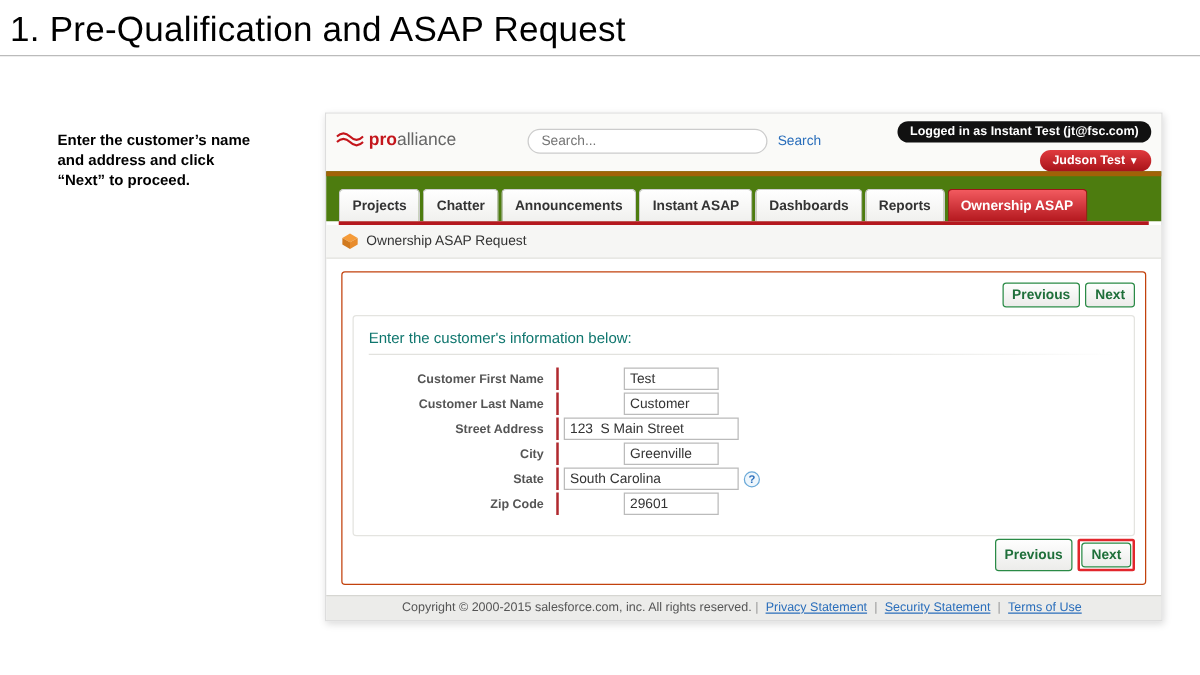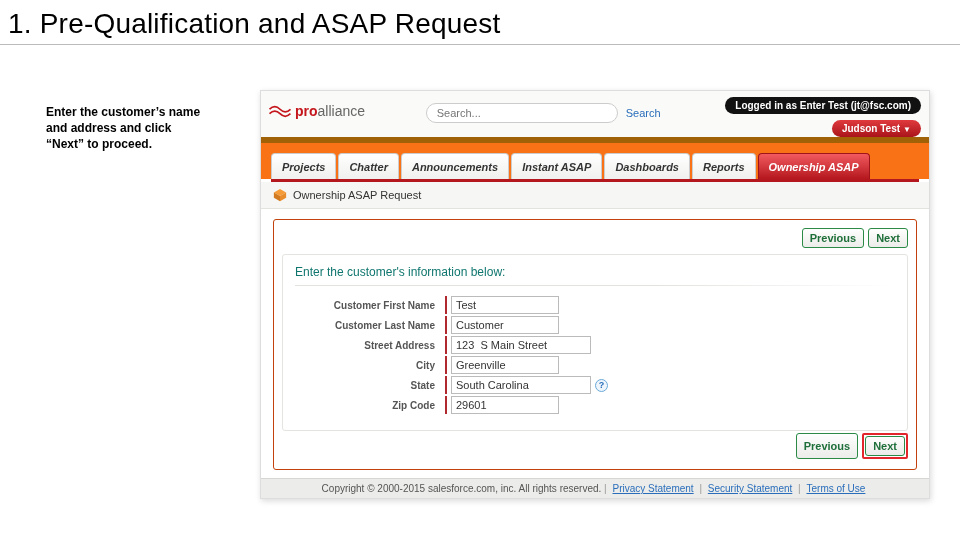--- a/index.html
+++ b/index.html
@@ -15,40 +15,40 @@
   .logo-text .red { color: #c4161c; }
   .logo-text .gray { color: #666; font-weight: 400; }
   .search-group { display: flex; align-items: center; gap: 4px; padding-top: 6px; }
   .search-input { width: 192px; height: 20px; border: 1px solid #ccc; border-radius: 10px; padding: 0 10px; font-size: 11px; color: #888; background: #fff; }
   .search-btn { background: none; border: none; color: #2a6ebb; font-size: 11px; cursor: pointer; padding: 0 4px; }
   .top-right { display: flex; flex-direction: column; align-items: flex-end; gap: 6px; }
   .login-pill, .user-pill { border-radius: 10px; font-size: 10px; font-weight: 700; padding: 3px 10px; white-space: nowrap; }
   .login-pill { background: #111; color: #fff; }
   .user-pill { background: linear-gradient(#e03a3e,#a9141a); color: #fff; cursor: pointer; }
   .user-pill .caret { font-size: 8px; margin-left: 3px; }
-  .tabs { display: flex; align-items: flex-end; padding: 10px 10px 0 10px; background: #f97316; border-top: 6px solid #a16207; gap: 0; font-style: italic; }
+  .tabs { display: flex; align-items: flex-end; padding: 10px 10px 0 10px; background: #4d7c0f; border-top: 4px solid #a16207; gap: 0; }
   .tab { font-size: 11px; font-weight: 700; color: #333; padding: 7px 10px 6px 10px; border: 1px solid #ccc; border-bottom: none; background: linear-gradient(#ffffff,#f0f0ee); border-radius: 4px 4px 0 0; margin-right: 2px; cursor: pointer; }
   .tab.active { background: linear-gradient(#f25a5f,#b4181e); color: #fff; border-color: #9e1418; z-index: 2; }
   .tab-strip { height: 3px; background: #b4181e; margin: 0 10px; }
   .page-head { display: flex; align-items: center; gap: 6px; padding: 6px 12px; background: #f6f6f4; border-bottom: 1px solid #e2e2de; }
   .cube-icon { width: 14px; height: 14px; }
   .page-head-title { font-size: 11px; color: #333; }
   .panel { margin: 10px 12px 8px 12px; border: 1px solid #c2410c; border-radius: 3px; background: #fff; padding: 6px 8px 4px 8px; }
   .nav-row { display: flex; justify-content: flex-end; gap: 4px; padding: 2px 0 6px 0; }
   .nav-btn { font-size: 11px; font-weight: 700; color: #1f6f3a; background: linear-gradient(#fefefe,#ececea); border: 1px solid #2a8a46; border-radius: 3px; padding: 3px 7px; cursor: pointer; }
   .highlight-box { border: 2px solid #e2262c; padding: 1px; border-radius: 2px; }
   .inner-panel { border: 1px solid #e4e4e0; border-radius: 3px; padding: 10px 12px 14px 12px; }
   .section-title { font-size: 12px; color: #0f766e; padding-bottom: 6px; }
   .hr { height: 1px; background: linear-gradient(to right,#e2e2de 0, #e2e2de 60%, rgba(0,0,0,0) 100%); margin-bottom: 10px; }
   .form-row { display: flex; align-items: center; margin-bottom: 2px; }
   .form-label { width: 150px; text-align: right; font-size: 10px; font-weight: 700; color: #555; padding-right: 10px; }
   .field-wrap { display: flex; align-items: center; gap: 4px; }
   .lbar { width: 2px; height: 18px; background: #b0292e; }
   .field { height: 18px; border: 1px solid #bbb; font-size: 11px; padding: 1px 4px; color: #333; background: #fff; }
-  .field.short { width: 108px; }
+  .field.short { width: 76px; margin-left: 48px; }
   .field.med { width: 140px; }
   .help { width: 13px; height: 13px; border-radius: 50%; border: 1px solid #6aa9d8; color: #2a6ebb; font-size: 9px; font-weight: 700; display: inline-flex; align-items: center; justify-content: center; background: #eef6fc; cursor: pointer; }
   .footer { background: #ececea; border-top: 1px solid #d6d6d2; padding: 4px 0; text-align: center; font-size: 10px; color: #555; }
   .footer a { color: #2a6ebb; text-decoration: underline; margin: 0 3px; cursor: pointer; }
   .sep { color: #999; }
 </style>
 </head>
 <body>
 
 <div class="slide">
@@ -65,21 +65,21 @@
         </svg>
         <span class="logo-text">
           <span class="red">pro</span><span class="gray">alliance</span>
         </span>
       </div>
       <div class="search-group">
         <input class="search-input" placeholder="Search..." style="">
         <button class="search-btn">Search</button>
       </div>
       <div class="top-right">
-        <div class="login-pill">Logged in as Enter Test (jt@fsc.com)</div>
+        <div class="login-pill">Logged in as Instant Test (jt@fsc.com)</div>
         <div class="user-pill">
           <span>Judson Test</span><span class="caret">▼</span>
         </div>
       </div>
     </div>
 
     <div class="tabs">
       <div class="tab">Projects</div>
       <div class="tab">Chatter</div>
       <div class="tab">Announcements</div>

